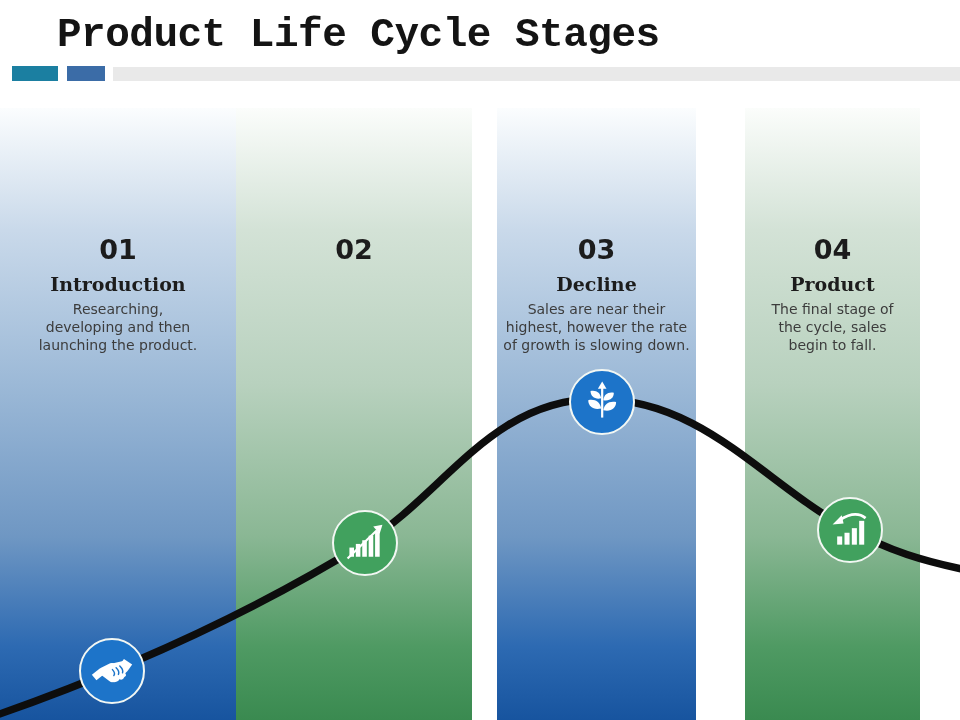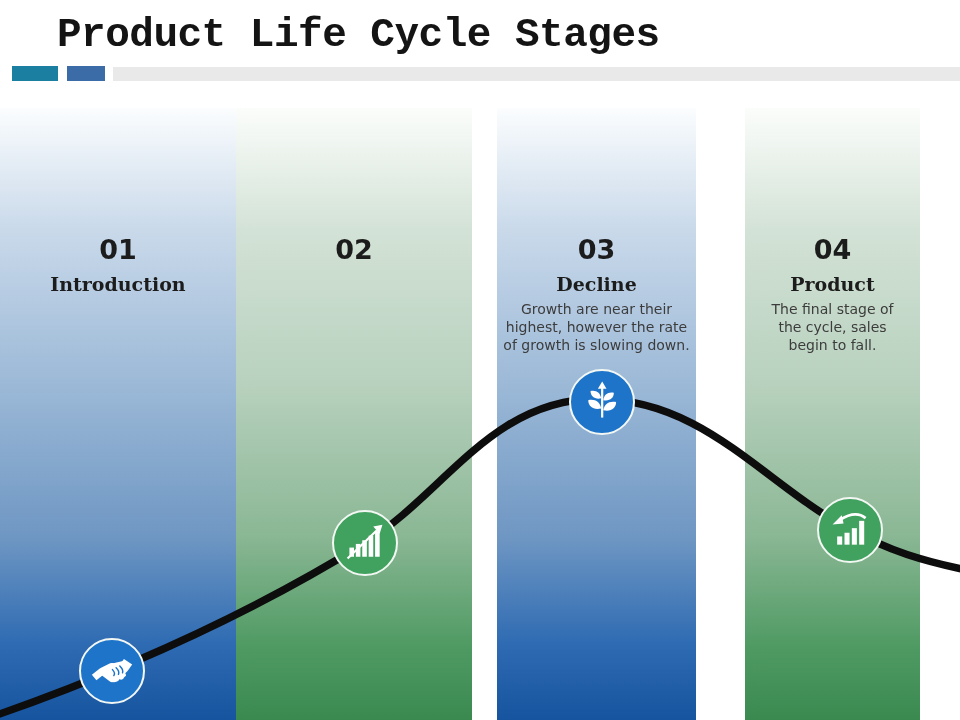--- a/index.html
+++ b/index.html
@@ -52,30 +52,33 @@
 <div class="slide">
 
   <div class="title">Product Life Cycle Stages</div>
   <div class="accent-teal"></div>
   <div class="accent-blue"></div>
   <div class="divider-bar"></div>
 
   <div class="col col-1 blue">
     <div class="num">01</div>
     <div class="stage-name">Introduction</div>
+    <div class="desc">Researching,
+developing and then
+launching the product.</div>
   </div>
 
   <div class="col col-2 green">
     <div class="num">02</div>
   </div>
 
   <div class="col col-3 blue">
     <div class="num">03</div>
     <div class="stage-name">Decline</div>
-    <div class="desc">Growth are near their
+    <div class="desc">Sales are near their
 highest, however the rate
 of growth is slowing down.</div>
   </div>
 
   <div class="col col-4 green">
     <div class="num">04</div>
     <div class="stage-name">Product</div>
     <div class="desc">The final stage of
 the cycle, sales
 begin to fall.</div>

